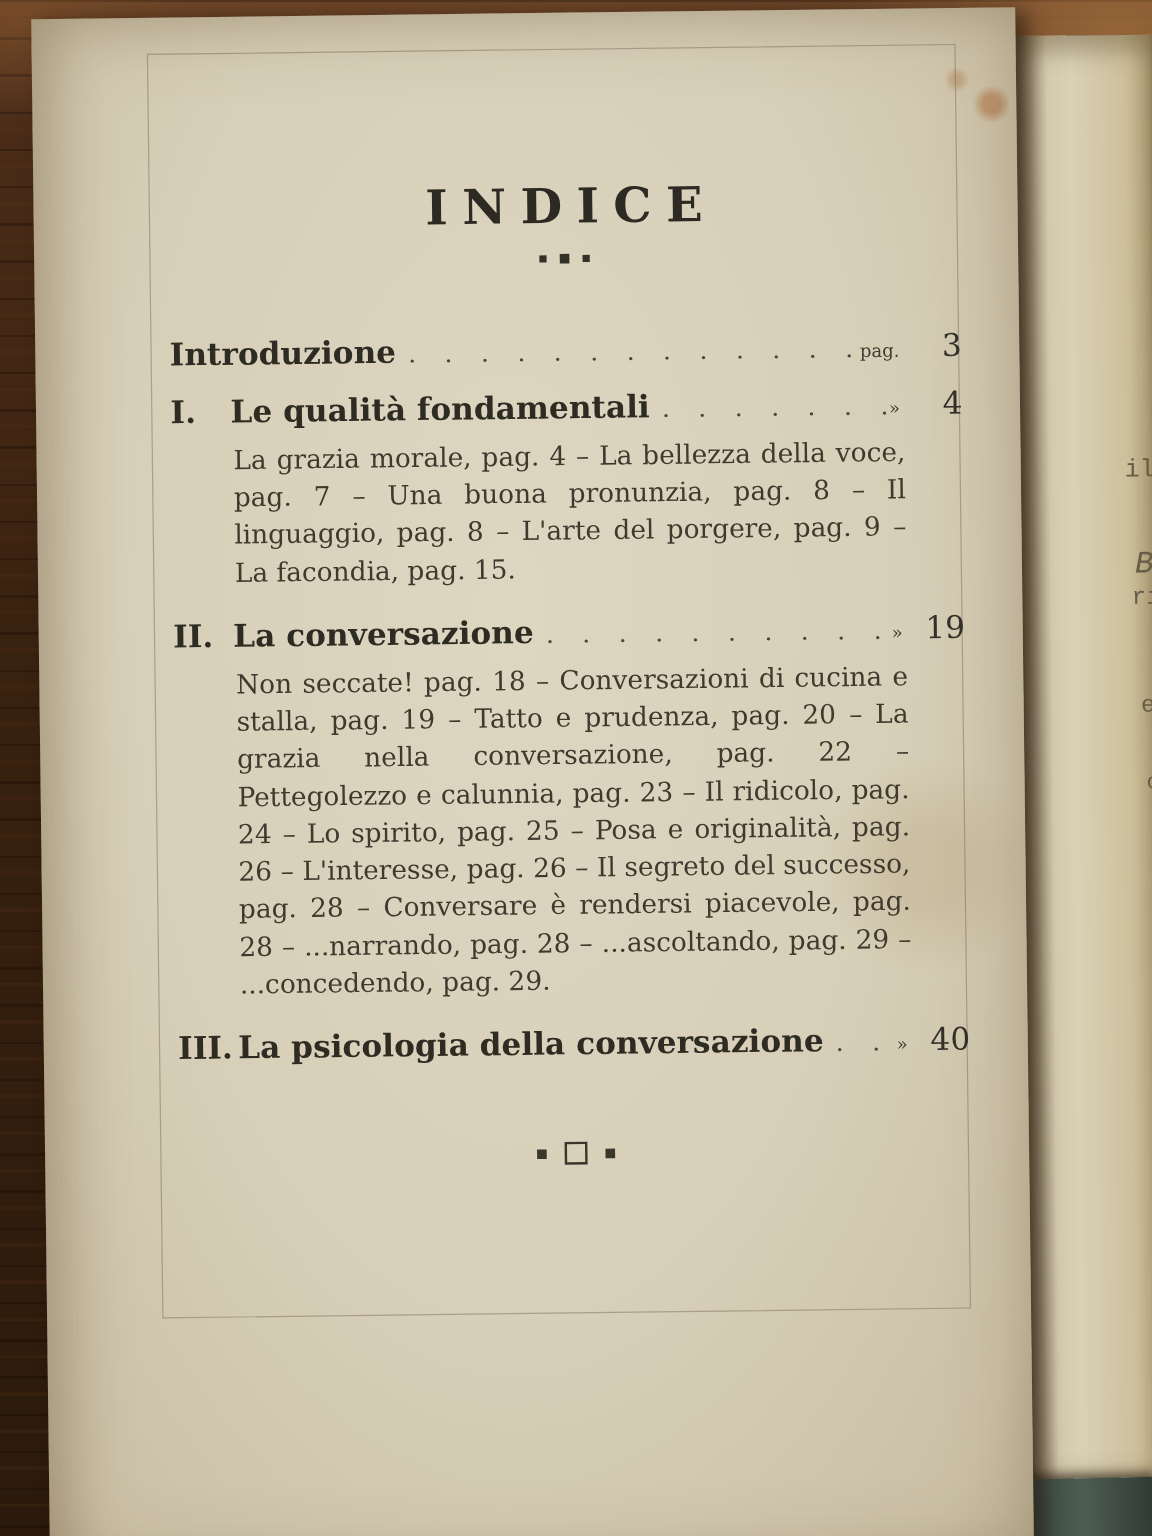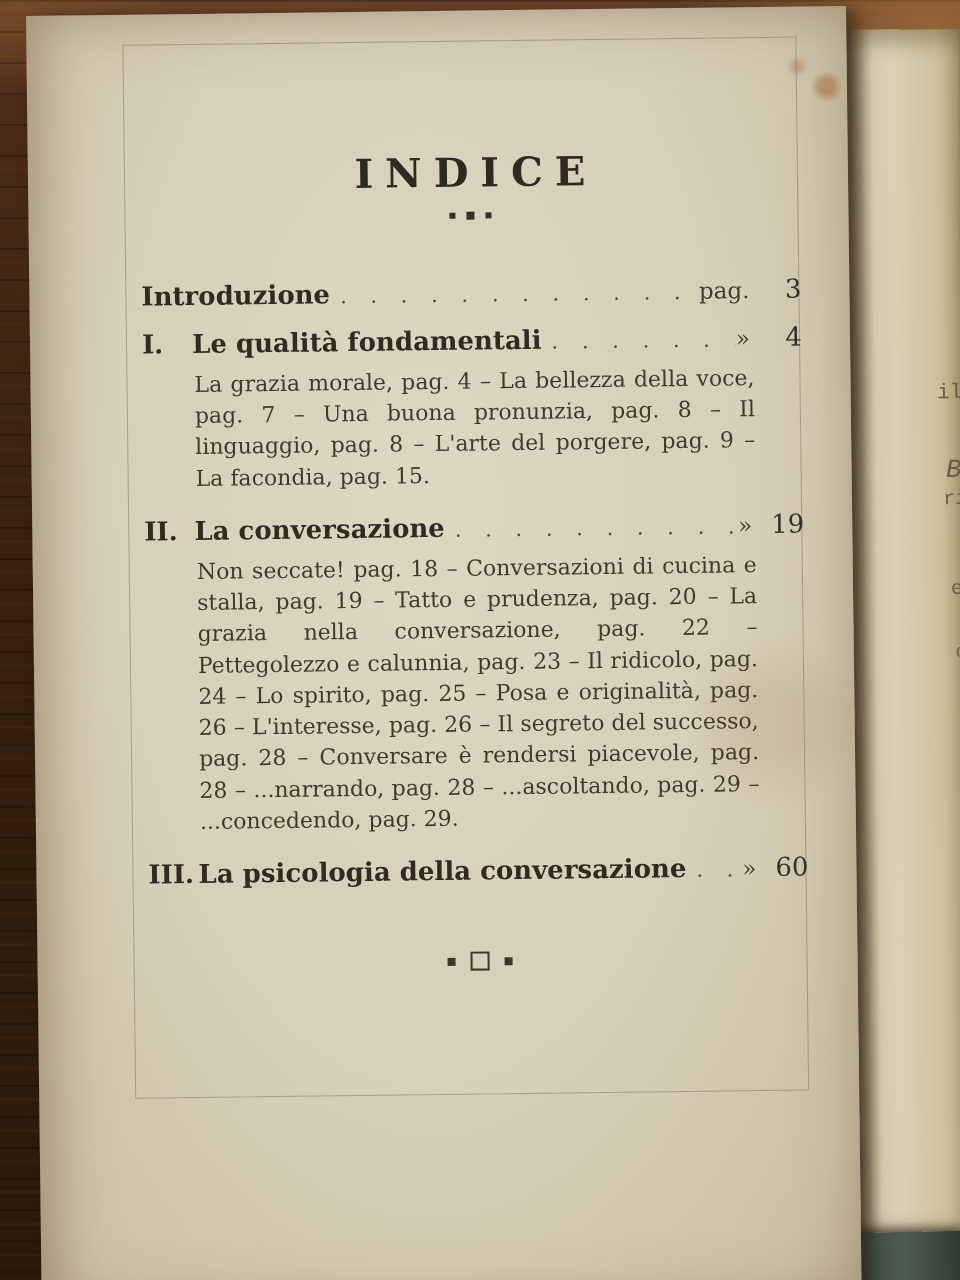--- a/index.html
+++ b/index.html
@@ -145,21 +145,21 @@
   .leader {
     flex: 1 1 auto;
     overflow: hidden;
     white-space: nowrap;
     font-size: 21px;
     color: #4c453a;
     word-spacing: 17px;
     padding: 0 10px;
   }
   .page-label {
-    font-size: 23px;
+    font-size: 15px;
     margin-right: 10px;
     color: #3f3a2f;
   }
   .page-num {
     flex: 0 0 42px;
     text-align: right;
     font-size: 26px;
     color: #33302a;
   }
 
@@ -246,21 +246,21 @@
         <span class="page-label">»</span>
         <span class="page-num">19</span>
       </div>
       <p class="desc">Non seccate! pag. 18 – Conversazioni di cucina e stalla, pag. 19 – Tatto e prudenza, pag. 20 – La grazia nella conversazione, pag. 22 – Pettegolezzo e calunnia, pag. 23 – Il ridicolo, pag. 24 – Lo spirito, pag. 25 – Posa e originalità, pag. 26 – L'interesse, pag. 26 – Il segreto del successo, pag. 28 – Conversare è rendersi piacevole, pag. 28 – ...narrando, pag. 28 – ...ascoltando, pag. 29 – ...concedendo, pag. 29.</p>
 
       <div class="toc-row row-last">
         <span class="numeral">III.</span>
         <span class="entry-title">La psicologia della conversazione</span>
         <span class="leader">. . .</span>
         <span class="page-label">»</span>
-        <span class="page-num">60</span>
+        <span class="page-num">40</span>
       </div>
 
     </div>
 
     <div class="end-ornament">
       <span class="sq-small"></span>
       <span class="sq-large"></span>
       <span class="sq-small"></span>
     </div>
 

